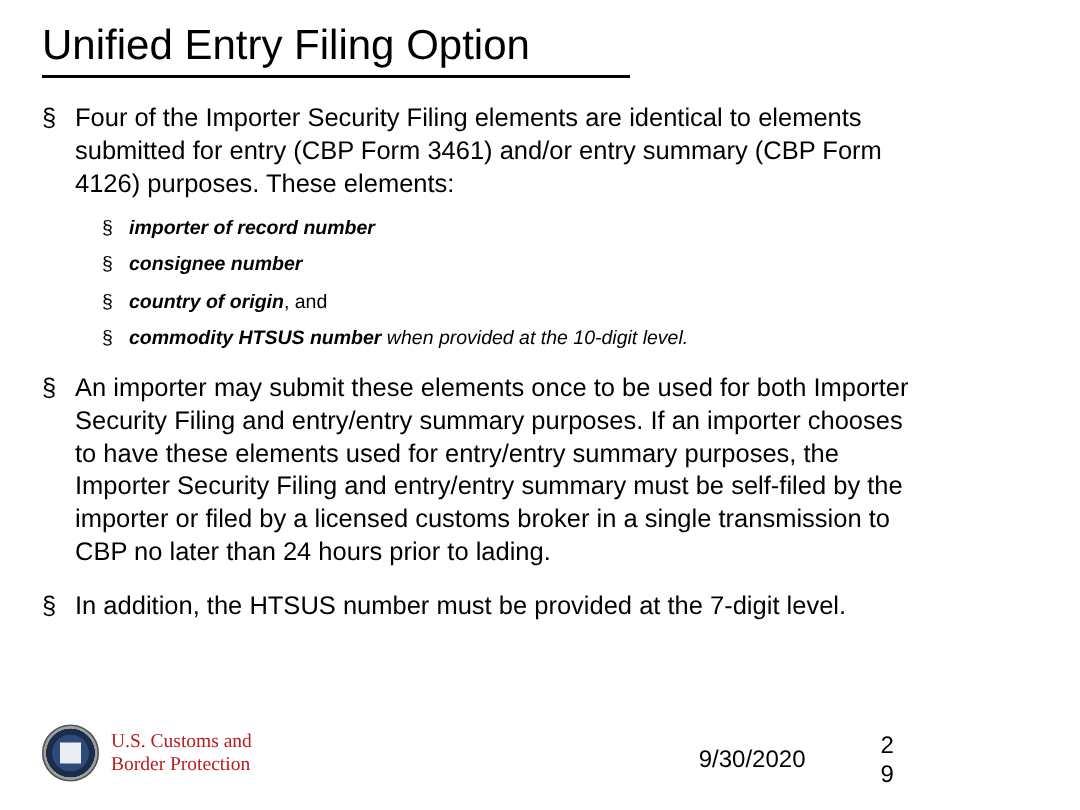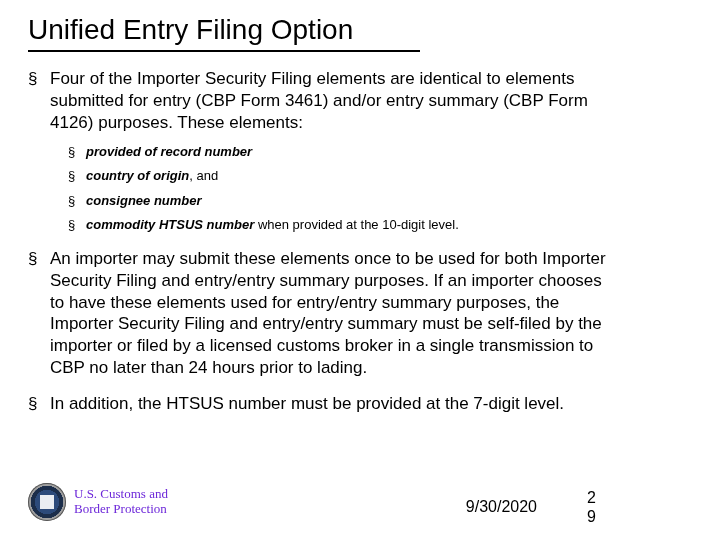--- a/index.html
+++ b/index.html
@@ -63,21 +63,21 @@
   }
   ul.inner > li::before {
     content: "§";
     position: absolute;
     left: 0;
     top: 0;
     font-size: 13px;
     color: #000;
   }
   .bi { font-weight: bold; font-style: italic; }
-  .i  { }
+  .i  { font-style: italic; }
   .u  { }
   .footer {
     position: absolute;
     left: 0;
     right: 0;
     bottom: 8px;
     height: 60px;
     display: flex;
     align-items: center;
     padding: 0 28px;
@@ -103,21 +103,21 @@
     width:14px; height:14px;
     margin:-7px 0 0 -7px;
     background:#fff;
     clip-path: polygon(50% 0,70% 20,100% 30,80% 55,90% 100,50% 78,10% 100,20% 55,0 30,30% 20);
     opacity:.9;
   }
   .agency {
     font-family: Georgia, "Times New Roman", serif;
     font-size: 13px;
     line-height: 1.15;
-    color: #6d28d9;
+    color: #b91c1c;
   }
   .foot-date {
     position: absolute;
     right: 110px;
     bottom: 16px;
     font-size: 16px;
     margin-left: 36px;
   }
   .foot-page {
     position: absolute;
@@ -135,27 +135,27 @@
 <div class="slide">
 
   <h1 class="title">Unified Entry Filing Option</h1>
 
   <ul class="outer">
 
     <li>
       <span>Four of the Importer Security Filing elements are identical to elements submitted for entry (CBP Form 3461) and/or entry summary (CBP Form 4126) purposes. These elements:</span>
       <ul class="inner">
         <li>
-          <span class="bi">provided of record number</span>
+          <span class="bi">importer of record number</span>
+        </li>
+        <li>
+          <span class="bi">consignee number</span>
         </li>
         <li>
           <span class="bi">country of origin</span><span>, and</span>
-        </li>
-        <li>
-          <span class="bi">consignee number</span>
         </li>
         <li>
           <span class="bi">commodity HTSUS number</span><span class="i"> when provided at the 10-digit level.</span>
         </li>
       </ul>
     </li>
 
     <li>
       <span>An importer may submit these elements once to be used for both Importer Security Filing and entry/entry summary purposes. If an importer chooses to have these elements used for entry/entry summary purposes, the Importer Security Filing and entry/entry summary must be </span><span class="u">self-filed by the importer</span><span> or </span><span class="u">filed by a licensed customs broker</span><span> in a single transmission to CBP no later than 24 hours prior to lading.</span>
     </li>

